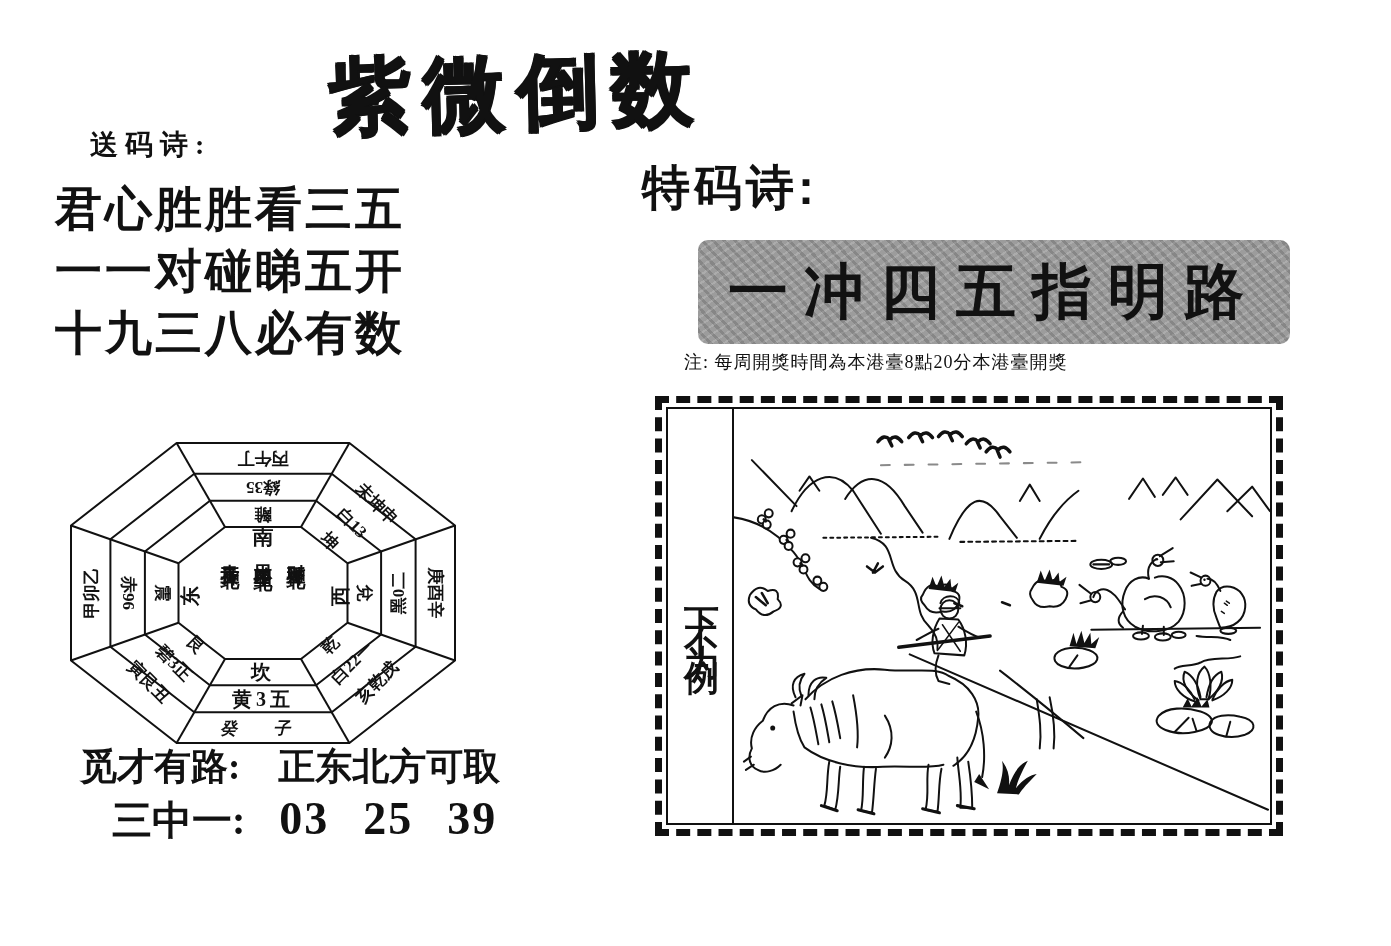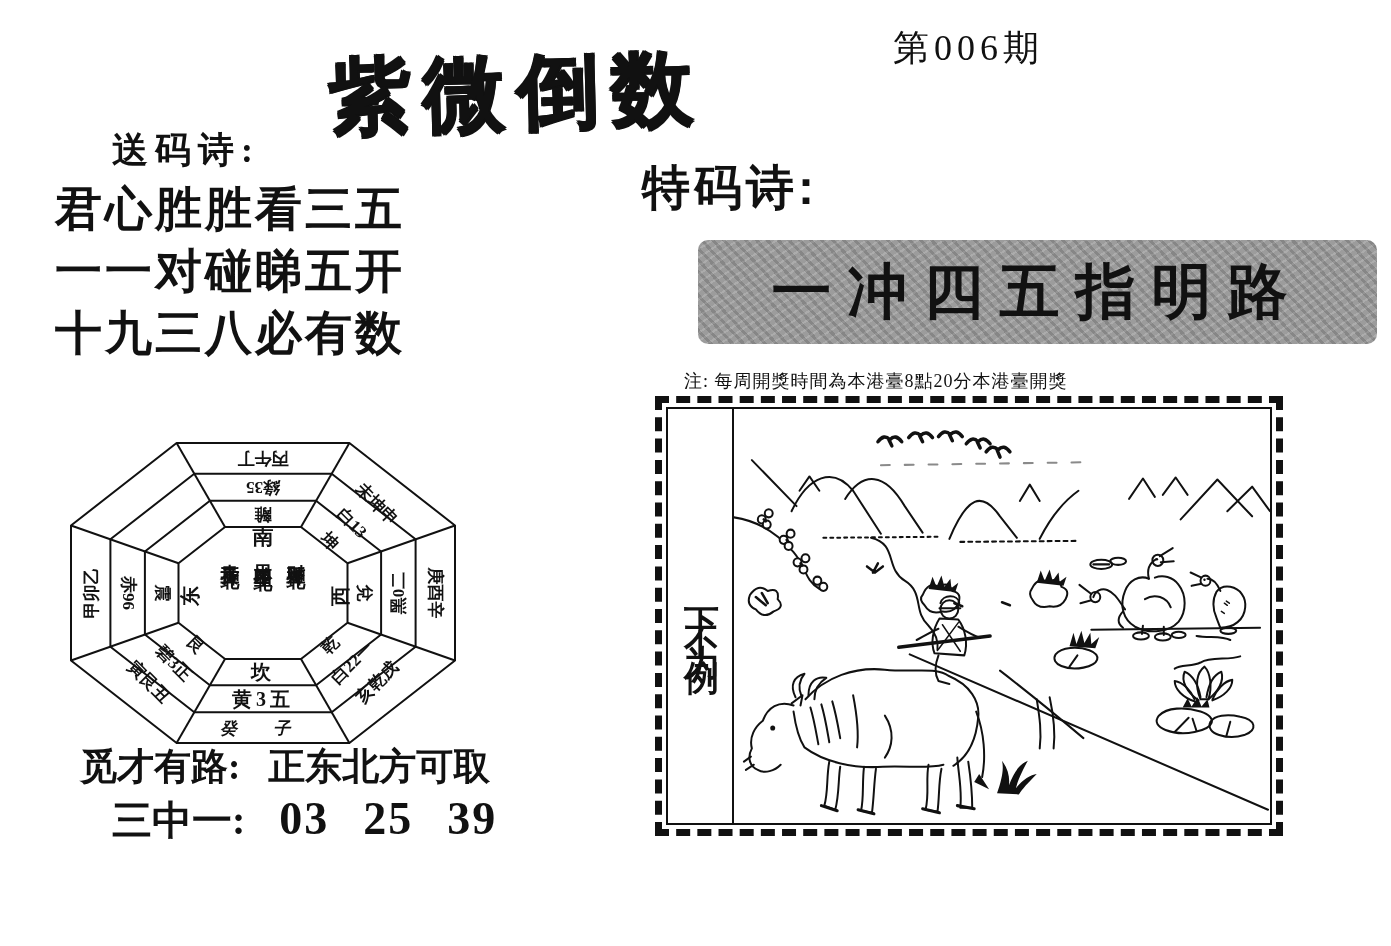--- a/index.html
+++ b/index.html
@@ -4,35 +4,35 @@
 <style>
   html,body{margin:0;padding:0;background:#e8e8e8;}
   .page{position:relative;width:1391px;height:946px;background:#fff;color:#111;
         font-family:"Liberation Serif","DejaVu Serif",serif;overflow:hidden;}
   .abs{position:absolute;white-space:nowrap;}
 
   .title{left:328px;top:38px;font-size:82px;font-weight:900;letter-spacing:12px;
          transform:rotate(-1.5deg);
          text-shadow:2px 0 0 currentColor,0 2px 0 currentColor,2px 2px 0 currentColor;}
   .issue{left:893px;top:24px;font-size:36px;letter-spacing:5px;}
-  .song-heading{left:112px;top:126px;font-size:36px;font-weight:700;letter-spacing:7px;}
+  .song-heading{left:90px;top:126px;font-size:28px;font-weight:700;letter-spacing:7px;}
   .poem{left:55px;top:178px;font-size:47px;font-weight:700;line-height:62px;letter-spacing:3px;}
 
   .tema-heading{left:642px;top:156px;font-size:48px;font-weight:900;letter-spacing:4px;
                 font-family:"Liberation Sans","DejaVu Sans",sans-serif;}
-  .bar{left:698px;top:240px;width:679px;height:104px;border-radius:10px;
+  .bar{left:698px;top:240px;width:592px;height:104px;border-radius:10px;
        display:flex;align-items:center;justify-content:center;
        background-color:#9c9c9c;
        background-image:repeating-linear-gradient(47deg,rgba(0,0,0,.14) 0 3px,rgba(0,0,0,0) 3px 8px),
                         repeating-linear-gradient(-33deg,rgba(255,255,255,.16) 0 2px,rgba(255,255,255,0) 2px 7px);}
   .bar-text{font-size:60px;font-weight:900;letter-spacing:16px;}
-  .note{left:684px;top:350px;font-size:18px;letter-spacing:1px;margin-top:19px;}
+  .note{left:684px;top:350px;font-size:18px;letter-spacing:1px;}
 
   .seek{left:80px;top:742px;font-size:37px;font-weight:700;}
-  .seek .val{margin-left:28px;}
+  .seek .val{margin-left:38px;}
   .pick{left:112px;top:792px;font-size:40px;font-weight:700;}
   .pick .num{font-size:46px;margin-left:34px;letter-spacing:2px;}
 
   
   .compass{left:66px;top:436px;width:400px;height:320px;}
   .compass svg{position:absolute;left:0;top:0;}
   .ring{position:absolute;font-size:17px;font-weight:700;white-space:nowrap;transform-origin:center;}
   .r0  {transform:translate(-50%,-50%);}
   .r45 {transform:translate(-50%,-50%) rotate(45deg);}
   .r90 {transform:translate(-50%,-50%) rotate(90deg);}
@@ -53,21 +53,20 @@
              letter-spacing:.5em;font-family:"Liberation Serif","DejaVu Serif",serif;}
   .art{flex:1;position:relative;}
   .art svg{width:100%;height:100%;display:block;}
 </style>
 </head>
 <body>
 
 <div class="page">
 
   <div class="abs title">紫微倒数</div>
-  <div class="abs issue">第006期</div>
 
   <div class="abs song-heading">送码诗:</div>
   <div class="abs poem">
     <div>君心胜胜看三五</div>
     <div>一一对碰睇五开</div>
     <div>十九三八必有数</div>
   </div>
 
   <div class="abs compass">
     <svg width="400" height="320" viewBox="0 0 400 320">

